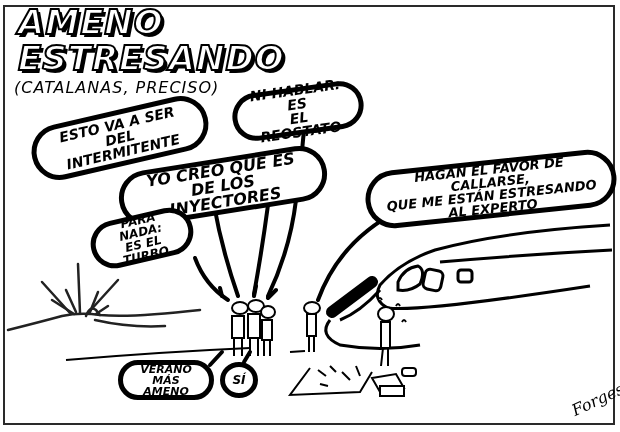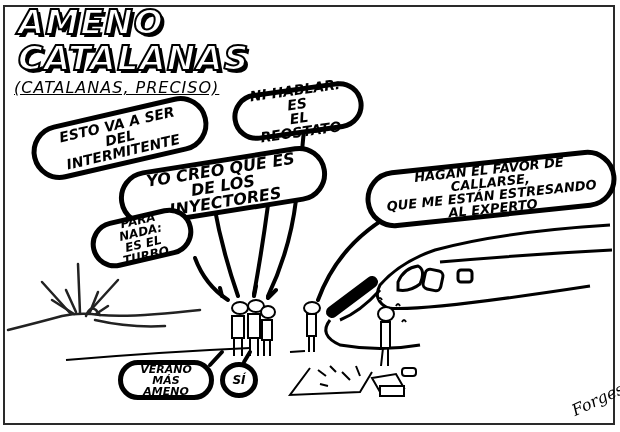--- a/index.html
+++ b/index.html
@@ -12,21 +12,21 @@
   .title {
     position: absolute; font-family: "DejaVu Sans", sans-serif; font-weight: bold; font-style: italic;
     color: #ffffff; letter-spacing: 1px;
     -webkit-text-stroke: 2px #000;
     text-shadow: 3px 3px 0 #000;
   }
   #title-1 { left: 18px; top: 2px; font-size: 34px; }
   #title-2 { left: 18px; top: 38px; font-size: 34px; }
   #subtitle {
     position: absolute; left: 14px; top: 78px; font-family: "DejaVu Sans", sans-serif;
-    font-style: italic; font-size: 16px; color: #000; letter-spacing: 1px; text-decoration: underline;
+    font-style: italic; font-size: 16px; color: #000; letter-spacing: 1px;
   }
   .bubble {
     position: absolute; background: #fff; border: 5px solid #000; border-radius: 28px;
     display: flex; align-items: center; justify-content: center; text-align: center;
     font-family: "DejaVu Sans", sans-serif; font-weight: bold; font-style: italic;
     color: #000; line-height: 1.0; box-sizing: border-box; padding: 4px 10px;
     white-space: pre-line;
   }
   #bubble-intermitente { left: 30px; top: 110px; width: 180px; height: 56px; font-size: 14px; transform: rotate(-13deg); }
   #bubble-reostato { left: 232px; top: 87px; width: 132px; height: 48px; font-size: 14px; transform: rotate(-8deg); }
@@ -117,21 +117,21 @@
   <g stroke="#000" stroke-width="2" fill="#fff">
     <path d="M372 378 L396 374 L404 388 L380 392 Z"></path>
     <rect x="380" y="386" width="24" height="10"></rect>
   </g>
   <g stroke="#000" stroke-width="2" fill="#fff">
     <rect x="402" y="368" width="14" height="8" rx="3"></rect>
   </g>
 </svg>
 
 <div class="title" id="title-1">AMENO</div>
-<div class="title" id="title-2">CATALANAS</div>
+<div class="title" id="title-2">ESTRESANDO</div>
 <div id="subtitle">(CATALANAS, PRECISO)</div>
 
 <div class="bubble" id="bubble-intermitente">ESTO VA A SER
 DEL INTERMITENTE</div>
 <div class="bubble" id="bubble-reostato">NI HABLAR: ES
 EL REOSTATO</div>
 <div class="bubble" id="bubble-inyectores">YO CREO QUE ES
 DE LOS INYECTORES</div>
 <div class="bubble" id="bubble-turbo">PARA NADA:
 ES EL TURBO</div>

